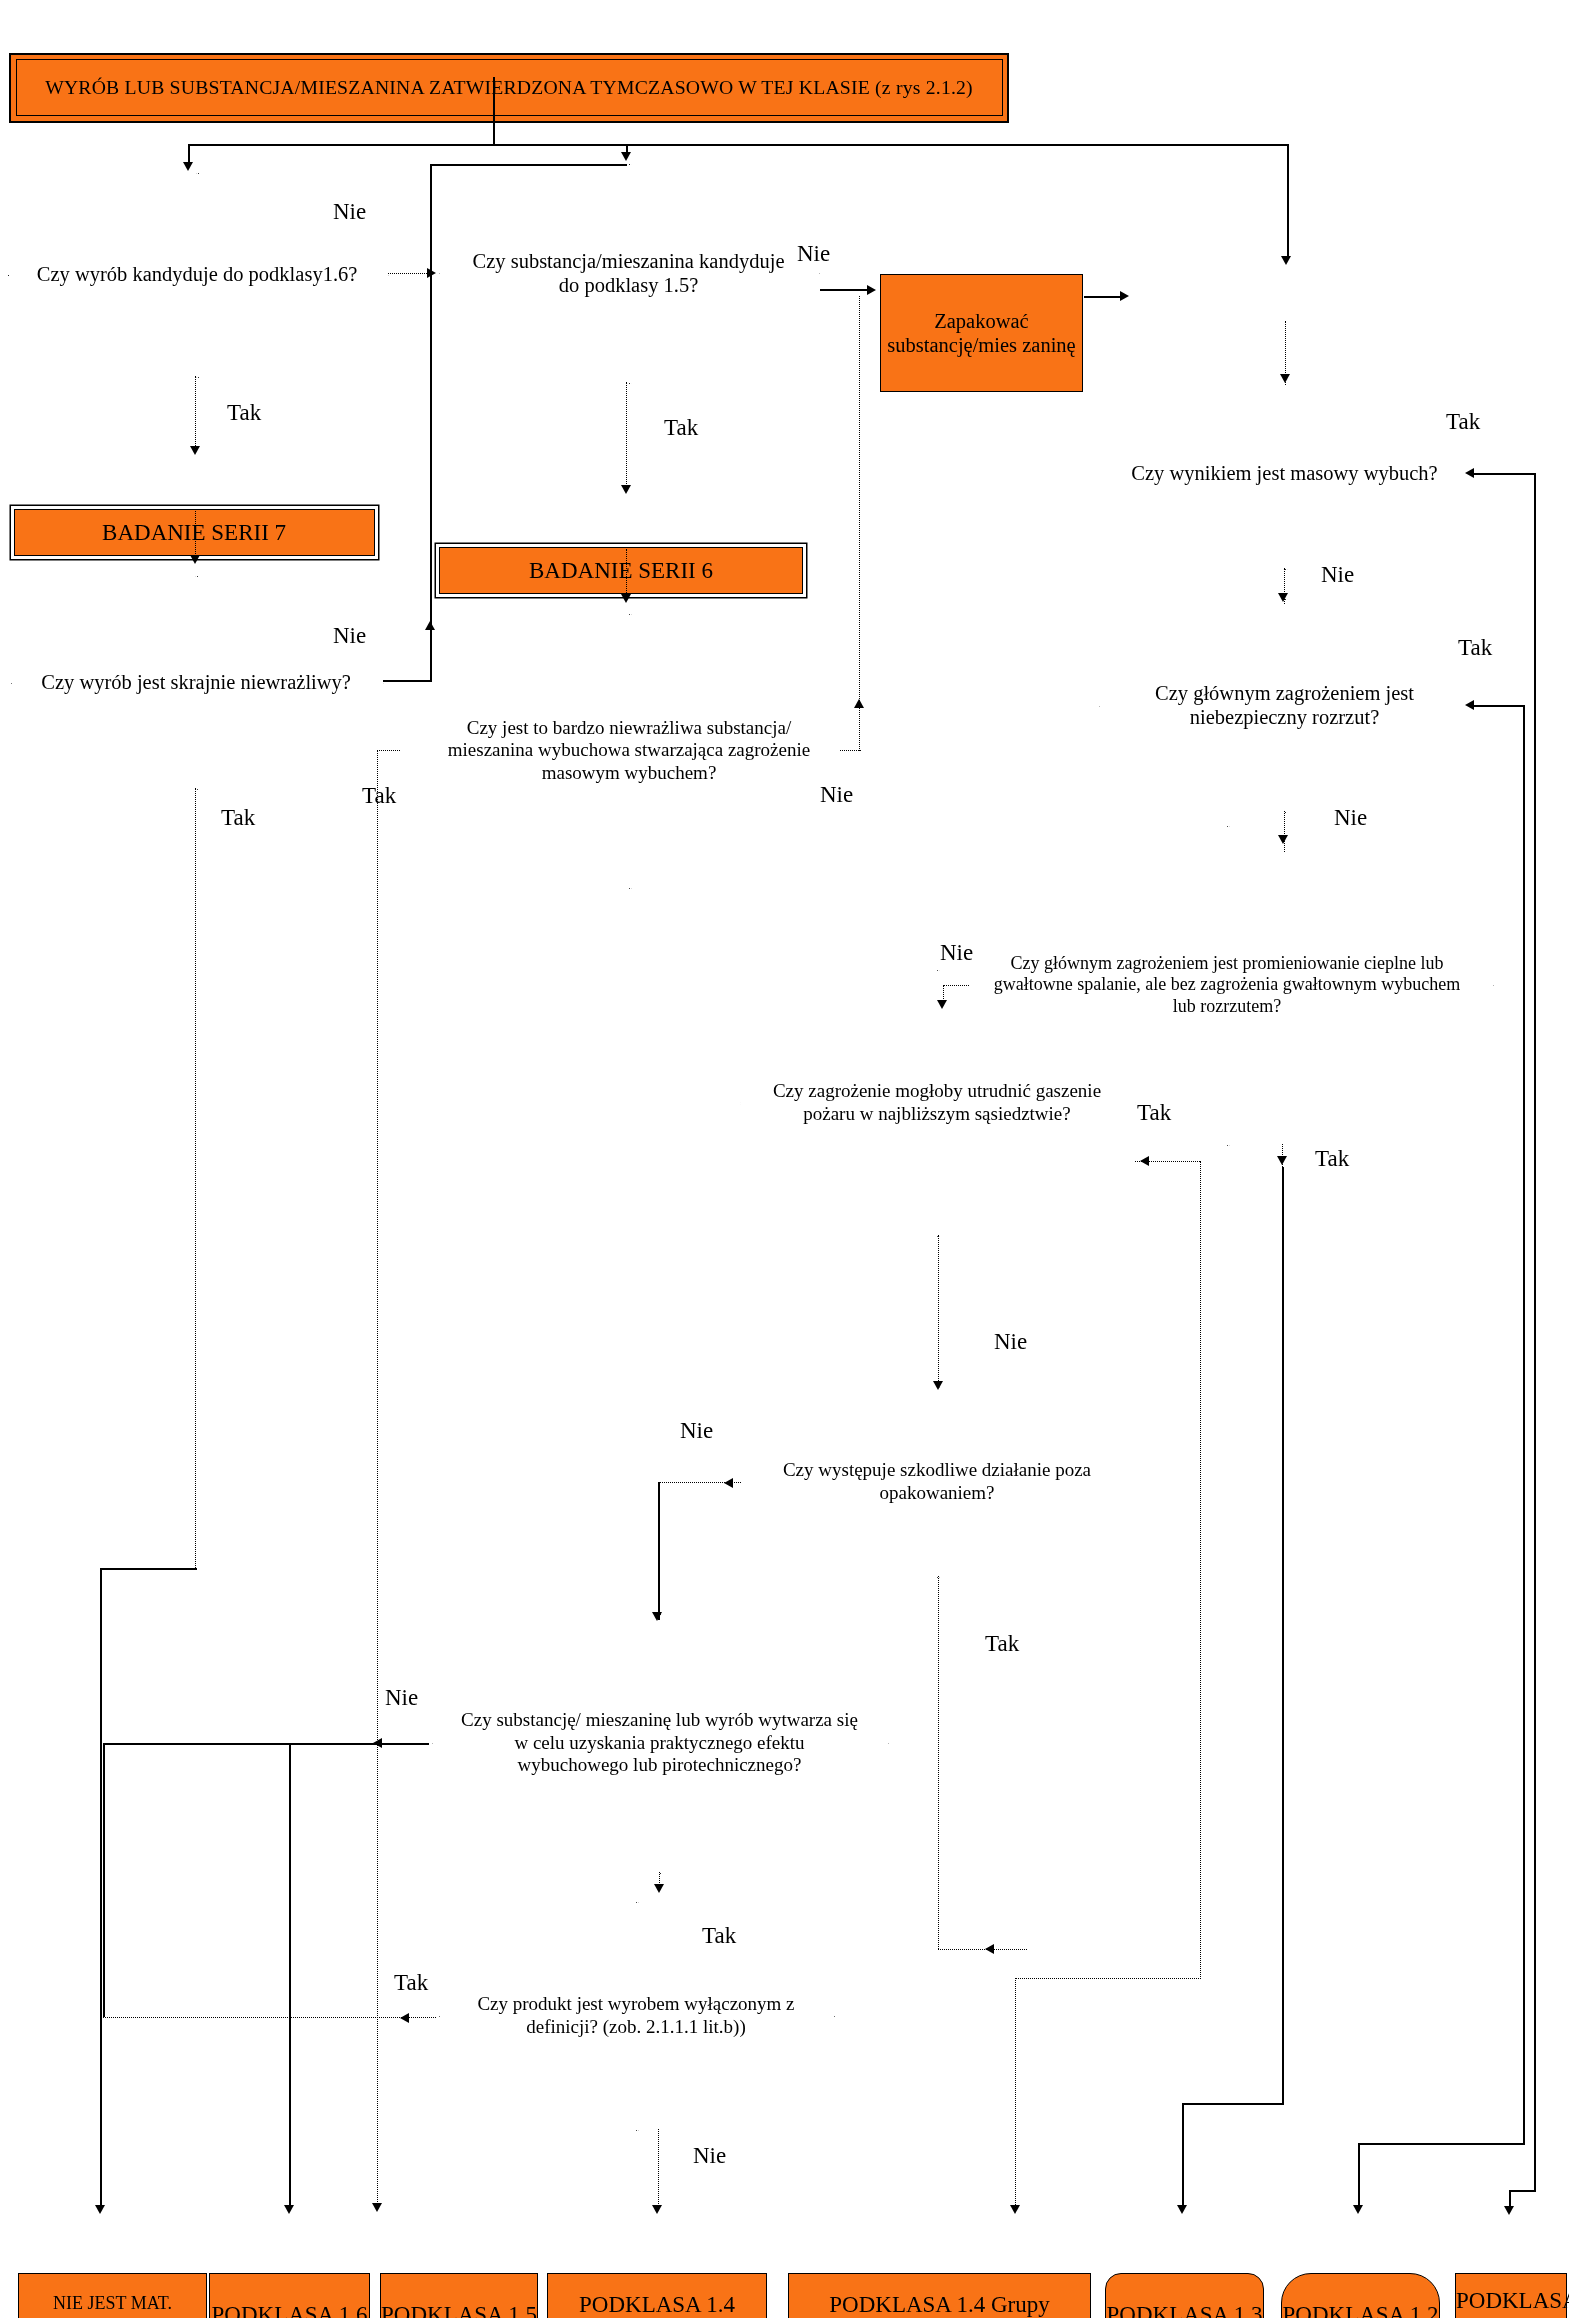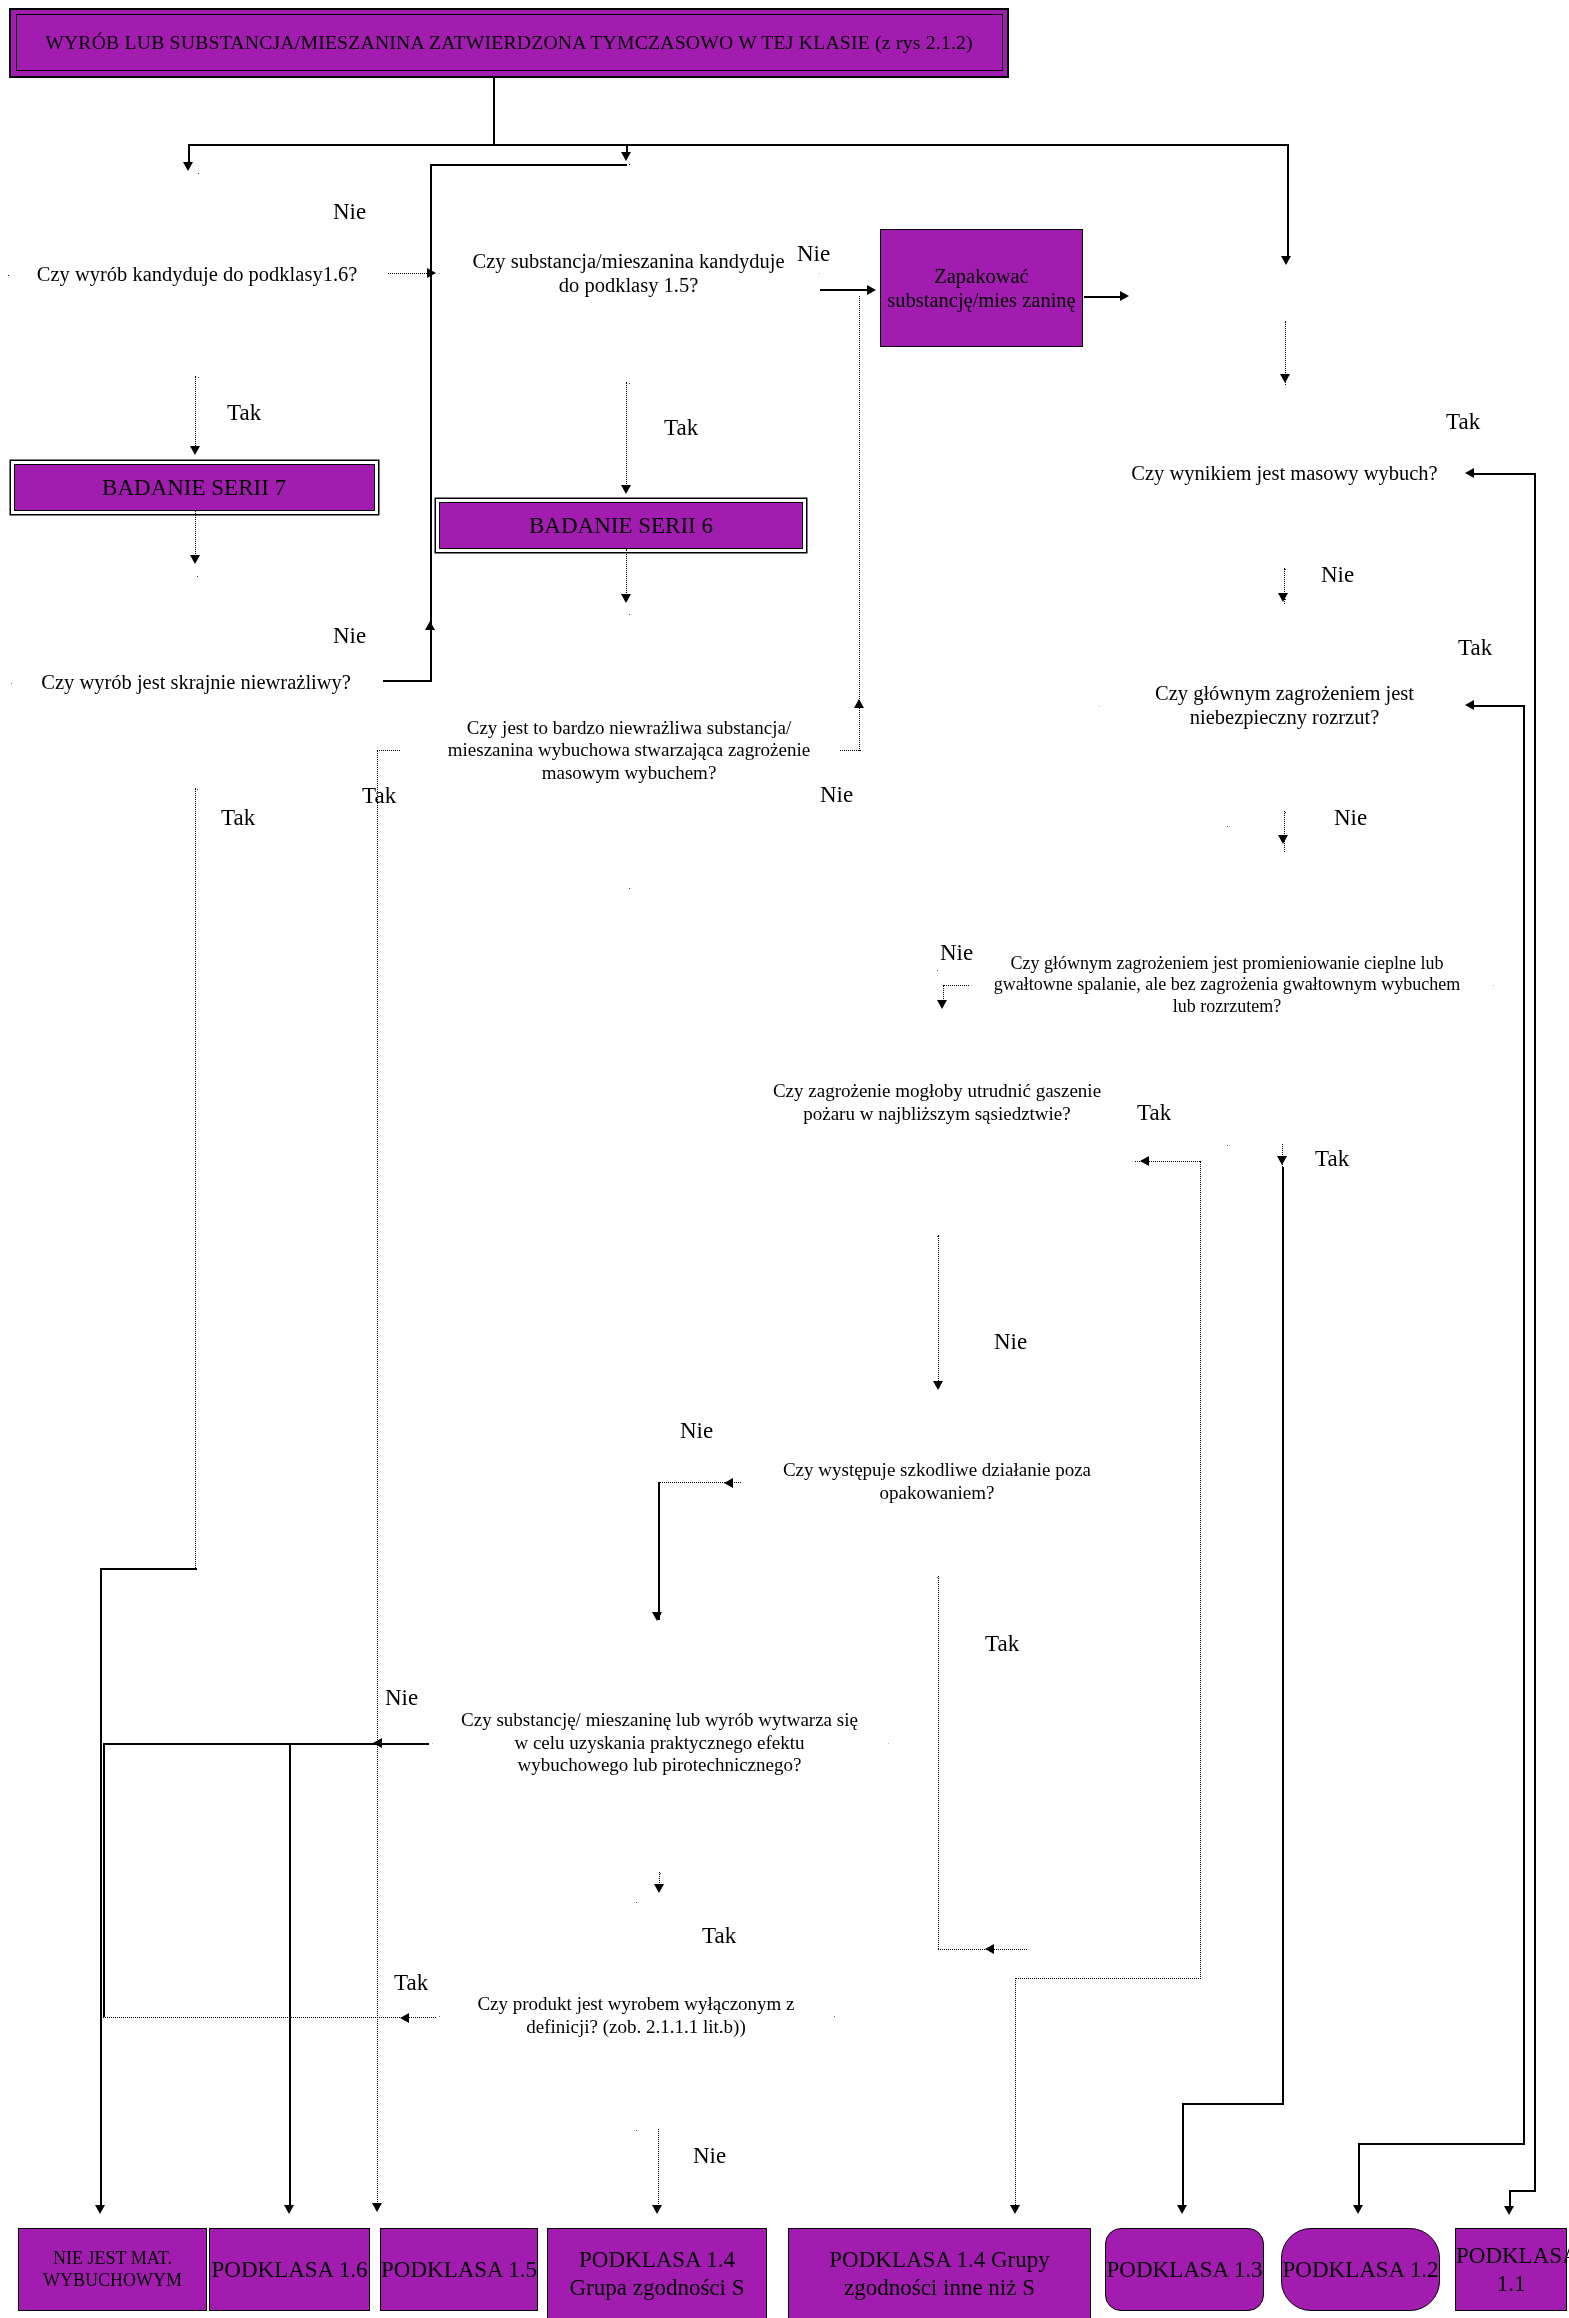--- a/index.html
+++ b/index.html
@@ -4,21 +4,21 @@
 <style>
   html,body{margin:0;padding:0;background:#ffffff;}
   body{font-family:"Liberation Serif", serif;color:#000;}
   #page{position:relative;width:1570px;height:2319px;overflow:hidden;background:#fff;}
 
   
   .node{position:absolute;box-sizing:border-box;display:flex;align-items:center;justify-content:center;text-align:center;}
   .node .txt{display:block;width:100%;line-height:1.18;}
 
   
-  .rect{border:1.5px solid #000;background:#a21caf;}
+  .rect{border:1.5px solid #000;background:#f97316;margin-top:45px;}
   .rect.dbl{box-shadow:0 0 0 3px #fff, 0 0 0 4.5px #000;}
 
   
   .dia{background:transparent;}
   .dia .shape{position:absolute;left:0;top:0;width:100%;height:100%;
      background:#fff;border:1.5px dotted #000;
      clip-path:polygon(50% 0,100% 50%,50% 100%,0 50%);
   }
   .dia .txt{position:relative;z-index:2;padding:0 6%;}
 

